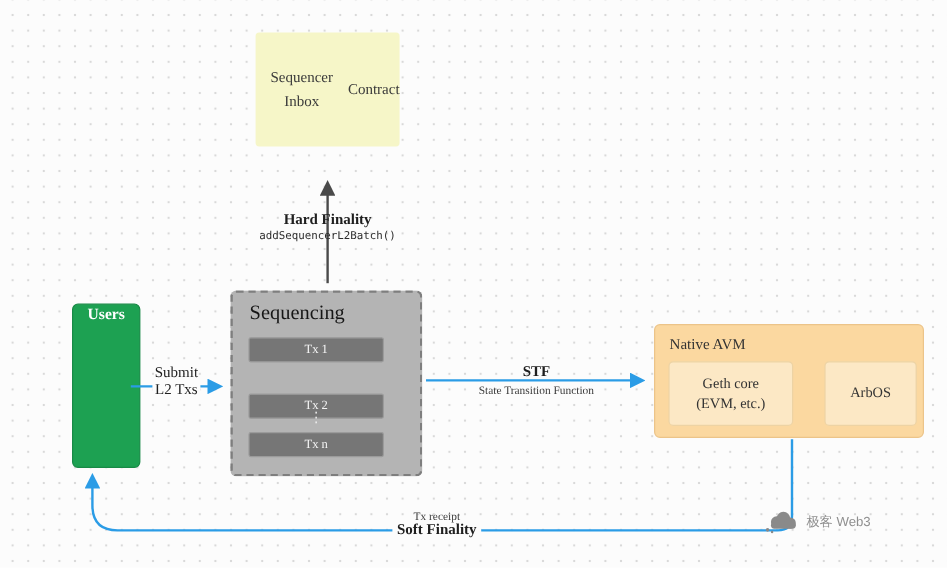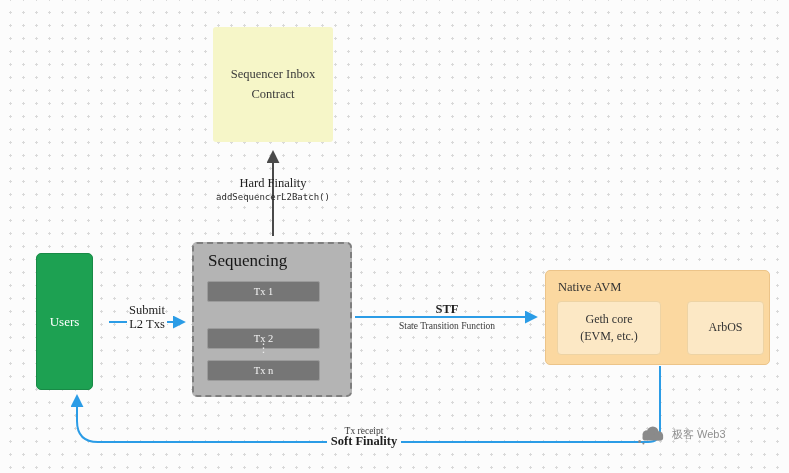--- a/index.html
+++ b/index.html
@@ -12,32 +12,32 @@
     background-color:#fcfcfc;
     background-image:radial-gradient(#d9d9d9 1px, transparent 1.3px);
     background-size:13px 13px;
     background-position:4px 6px;
   }
   .node{position:absolute;box-sizing:border-box;}
   .arrows{position:absolute;left:0;top:0;z-index:2;pointer-events:none;}
 
   
   .inbox{
-    left:213px;top:27px;width:120px;height:115px;
+    left:213px;top:27px;width:120px;height:95px;
     background:#f6f6c8;border-radius:3px;z-index:1;
-    display:flex;flex-direction:column;align-items:center;justify-content:center;
+    display:flex;align-items:center;justify-content:center;
     font-size:12.5px;color:#3a3a3a;line-height:1.55;text-align:center;
   }
 
   
   .users{
-    left:36px;top:253px;width:57px;height:137px;
+    left:60px;top:253px;width:57px;height:137px;
     background:#1da152;border:1px solid #188a46;border-radius:5px;z-index:1;
-    display:flex;align-items:center;justify-content:center;
-    color:#ffffff;font-size:13px;
+    display:flex;align-items:flex-start;justify-content:center;
+    color:#ffffff;font-size:13px;font-weight:bold;
   }
 
   
   .sequencing{
     left:192px;top:242px;width:160px;height:155px;
     background:#b4b4b4;border:2px dashed #7e7e7e;border-radius:5px;z-index:1;
   }
   .sequencing-title{
     position:absolute;left:14px;top:7px;
     font-size:17px;color:#161616;
@@ -70,21 +70,21 @@
     position:absolute;top:30px;height:54px;
     background:#fce8c5;border:1px solid #edd3a4;border-radius:4px;
     display:flex;flex-direction:column;align-items:center;justify-content:center;
     font-size:12px;color:#333333;line-height:1.45;text-align:center;box-sizing:border-box;
   }
   .geth{left:11px;width:104px;}
   .arbos{left:141px;width:77px;}
 
   
   .edge-label{position:absolute;z-index:3;text-align:center;color:#1f1f1f;}
-  .hard-label{left:188px;top:176px;width:170px;font-size:12.5px;font-weight:normal;}
+  .hard-label{left:188px;top:176px;width:170px;font-size:12.5px;font-weight:bold;}
   .hard-code{left:188px;top:192px;width:170px;font-size:9px;font-weight:normal;
              font-family:"DejaVu Sans Mono", monospace;color:#2d2d2d;}
   .submit-l1{left:112px;top:303px;width:70px;font-size:12.5px;}
   .submit-l2{left:112px;top:317px;width:70px;font-size:12.5px;}
   .submit-l2 .knockout{background:#fcfcfc;padding:0 2px;}
   .stf-label{left:377px;top:302px;width:140px;font-size:12.5px;font-weight:bold;}
   .stf-sub{left:377px;top:321px;width:140px;font-size:9.5px;color:#3c3c3c;}
   .soft-label{left:294px;top:434px;width:140px;font-size:12.5px;font-weight:bold;}
   .soft-label .knockout{background:#fcfcfc;padding:0 4px;}
   .soft-sub{left:294px;top:426px;width:140px;font-size:9.5px;color:#3c3c3c;}

